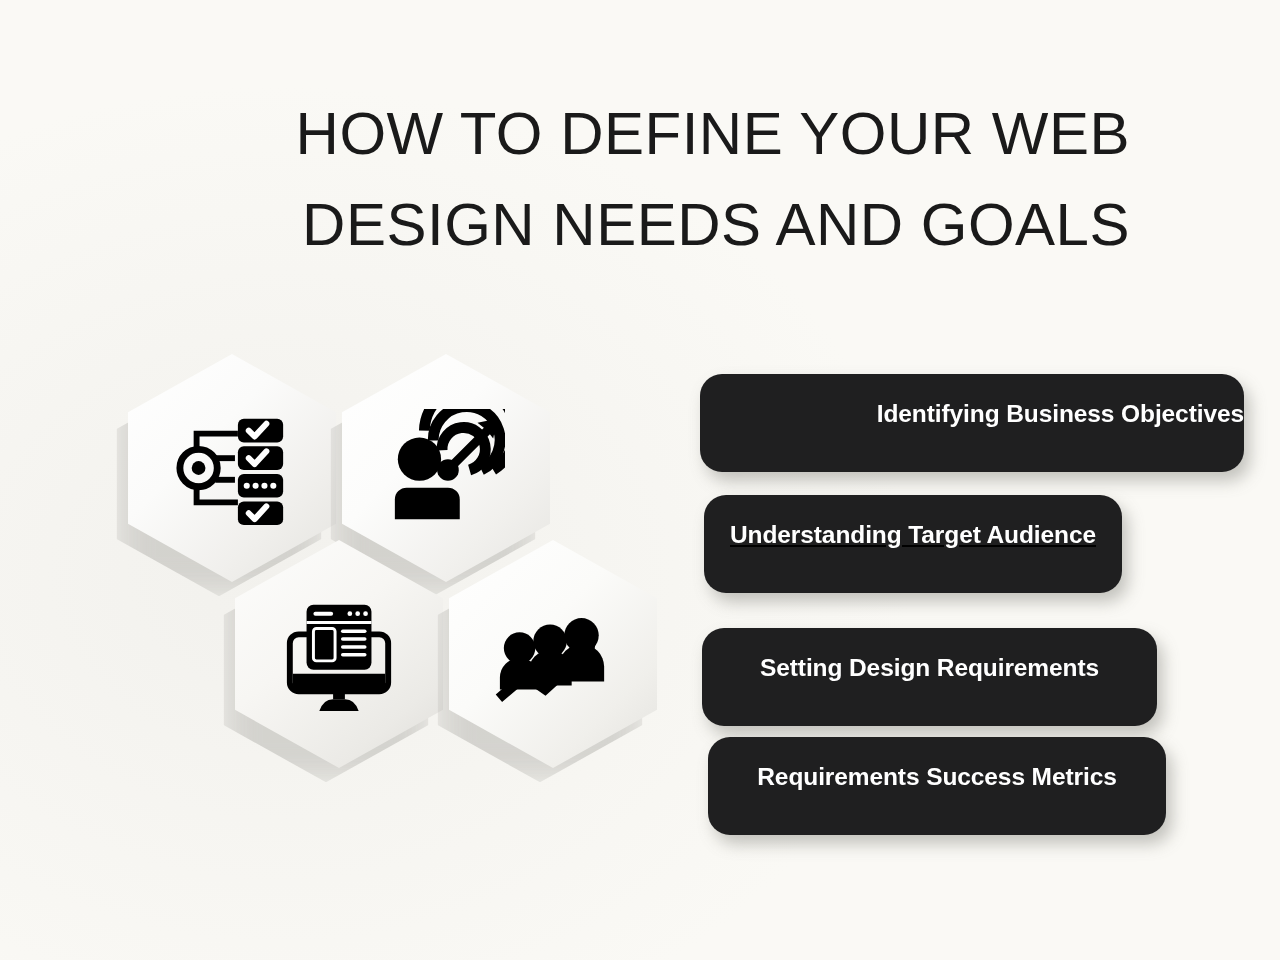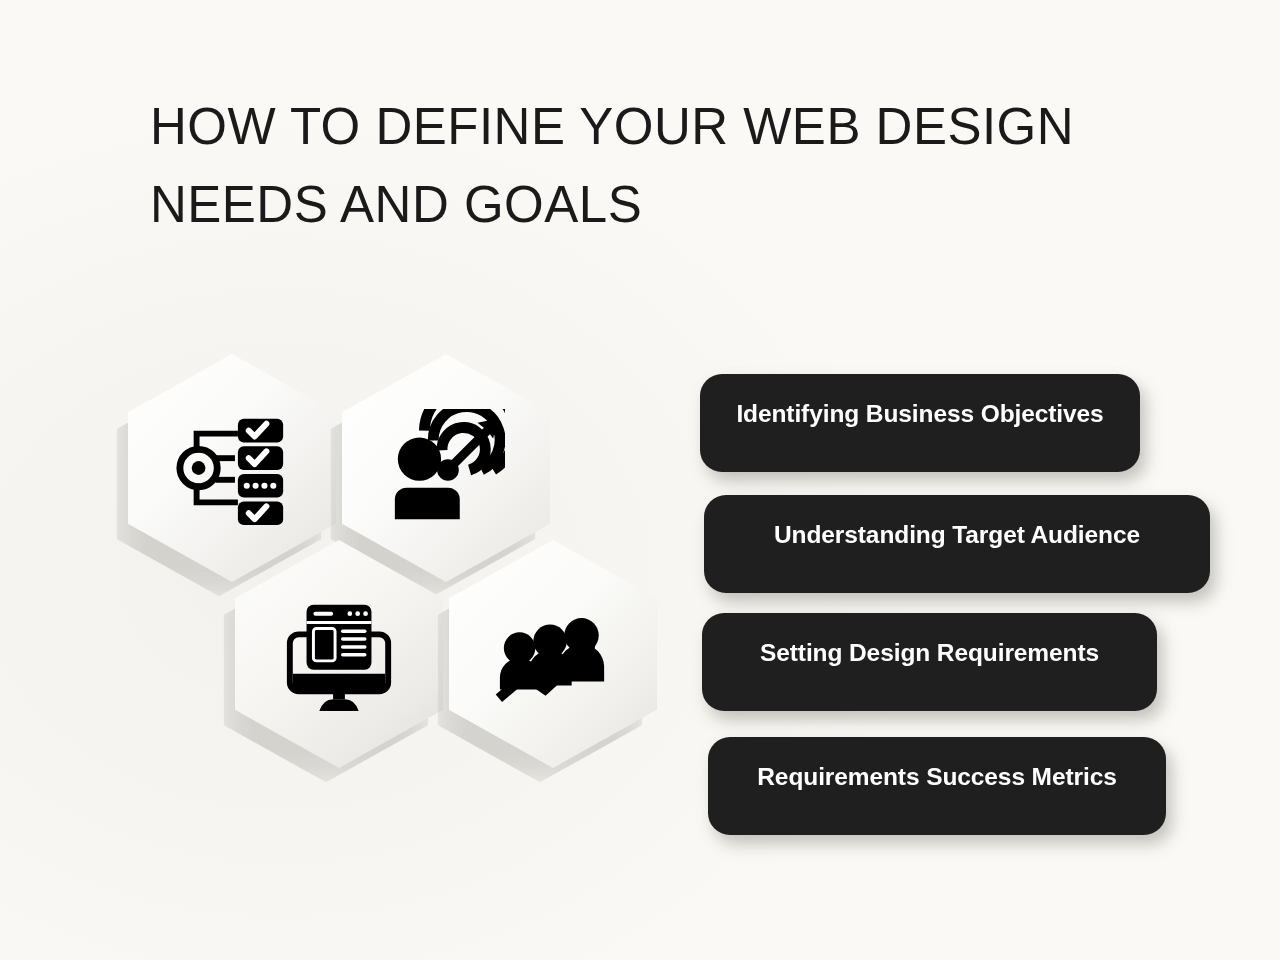--- a/index.html
+++ b/index.html
@@ -18,22 +18,22 @@
     background:
       radial-gradient(ellipse 900px 700px at 22% 60%, #f2f1ed 0%, rgba(250,249,245,0) 70%),
       #faf9f5;
   }
 
   
   .title {
     position:absolute;
     left:0; right:0;
     top:88px;
-    text-align:left;
-    font-size:51px;
+    text-align:right;
+    font-size:60px;
     font-weight:300;
     letter-spacing:0.5px;
     line-height:1.52;
     color:#1a1a1a;
     padding:0 150px;
   }
 
   
   .hex-cluster {
     position:absolute;
@@ -114,23 +114,23 @@
   }
 
   .card-label {
     color:#ffffff;
     font-size:24.5px;
     font-weight:700;
     letter-spacing:-0.1px;
     white-space:nowrap;
   }
 
-  .card-1 { left:2px;  top:0px;   width:440px; }
-  .card-2 { left:6px;  top:121px; width:506px; }
-  .card-3 { left:4px;  top:239px; width:455px; }
+  .card-1 { left:2px;  top:0px;   width:544px;justify-content:flex-end; }
+  .card-2 { left:6px;  top:121px; width:418px;text-decoration:underline; }
+  .card-3 { left:4px;  top:254px; width:455px; }
   .card-4 { left:10px; top:363px; width:458px; }
 </style>
 </head>
 <body>
 
 <div class="page">
 
   <h1 class="title">HOW TO DEFINE YOUR WEB DESIGN NEEDS AND GOALS</h1>
 
   <div class="hex-cluster">

